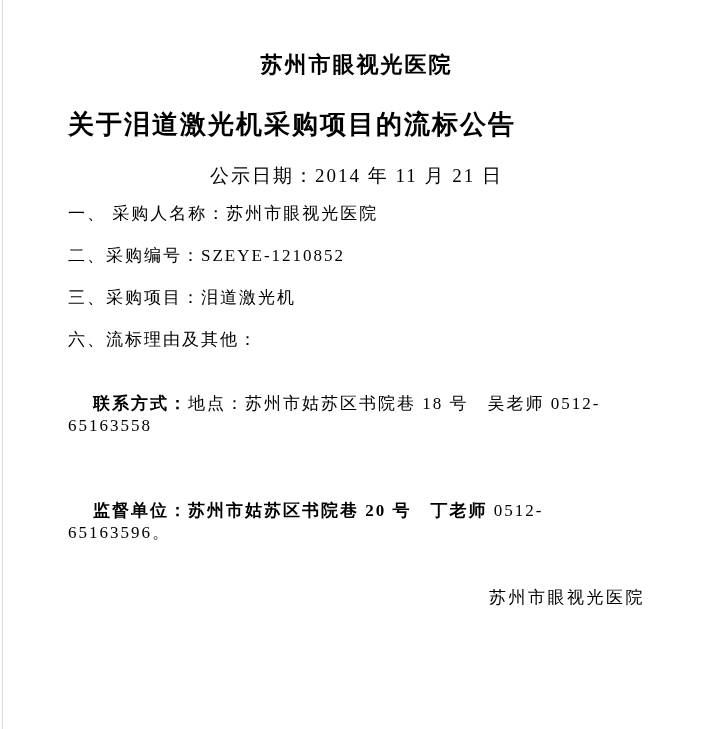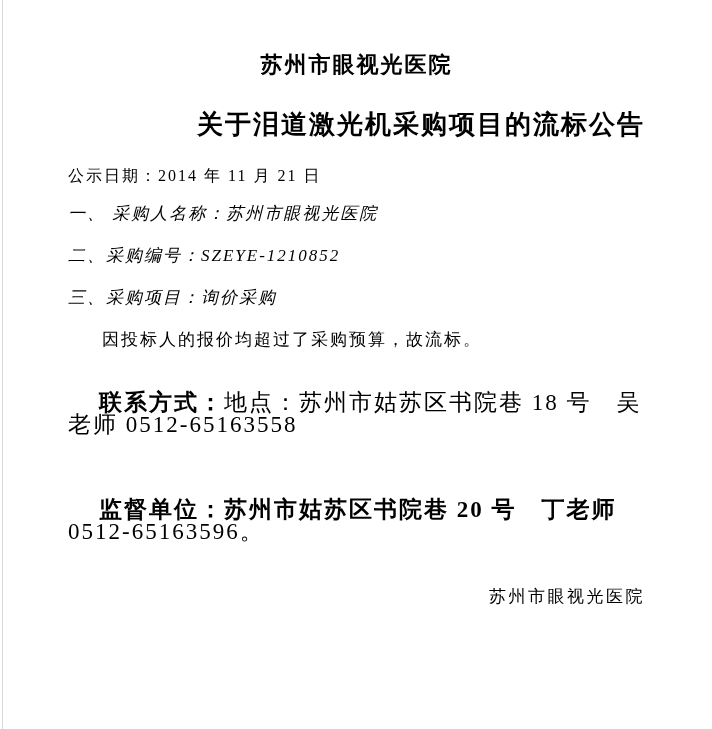--- a/index.html
+++ b/index.html
@@ -30,49 +30,50 @@
   }
   .line { white-space: pre-wrap; }
   .doc-title {
     text-align: center;
     font-weight: bold;
     font-size: 22px;
     letter-spacing: 2px;
     line-height: 30px;
   }
   .doc-subtitle {
-    text-align: right;
+    text-align: left;
     font-weight: bold;
     font-size: 26px;
     letter-spacing: 2px;
     line-height: 32px;
     margin-top: 29px;
   }
   .publish-date {
-    font-size: 16px;
+    text-align: center;
+    font-size: 19px;
     letter-spacing: 2px;
     line-height: 22px;
     margin-top: 24px;
   }
-  .item-list { margin-top: 16px; font-style: italic; }
+  .item-list { margin-top: 16px; }
   .item {
     font-size: 17px;
     letter-spacing: 2px;
     line-height: 22px;
     margin-bottom: 20px;
   }
   .reason {
     font-size: 17px;
     letter-spacing: 2px;
     line-height: 22px;
     margin-top: 18px;
     padding-left: 34px;
   }
   .contact-line, .supervisor-line {
-    font-size: 23px;
+    font-size: 17px;
     letter-spacing: 2px;
     line-height: 22px;
     margin-top: 19px;
   }
   .bold { font-weight: bold; }
   .signature {
     text-align: right;
     margin-top: 21px;
   }
   .signature-name, .signature-date {
@@ -90,24 +91,24 @@
 
   <div class="doc-title line">苏州市眼视光医院</div>
 
   <div class="doc-subtitle line">关于泪道激光机采购项目的流标公告</div>
 
   <div class="publish-date line">公示日期：2014 年 11 月 21 日</div>
 
   <div class="item-list">
     <div class="item line">一、 采购人名称：苏州市眼视光医院</div>
     <div class="item line">二、采购编号：SZEYE-1210852</div>
-    <div class="item line">三、采购项目：询价采购</div>
+    <div class="item line">三、采购项目：泪道激光机</div>
+    <div class="item line">六、流标理由及其他：</div>
   </div>
 
-  <div class="reason line">因投标人的报价均超过了采购预算，故流标。</div>
 
   <div class="contact-line line">
     <span class="bold">联系方式：</span><span>地点：苏州市姑苏区书院巷 18 号　吴老师 0512-65163558</span>
   </div>
 
   <div class="supervisor-line line">
     <span class="bold">监督单位：苏州市姑苏区书院巷 20 号　丁老师 </span><span>0512-65163596。</span>
   </div>
 
   <div class="signature">

